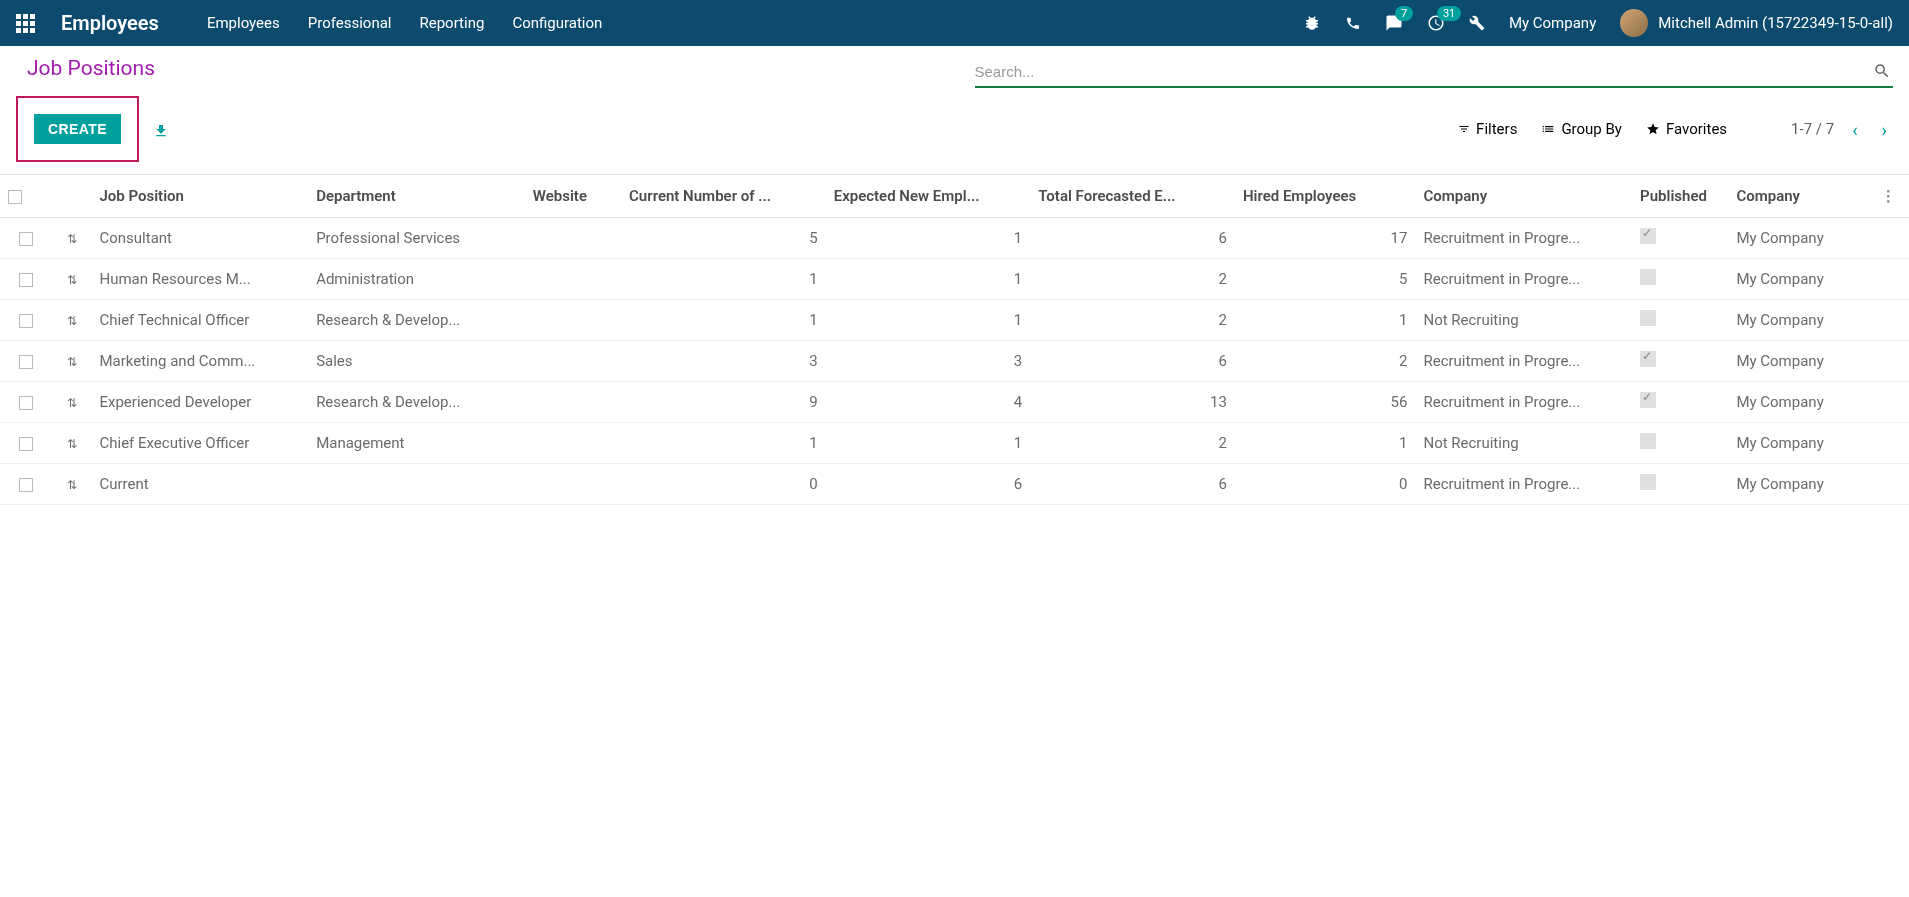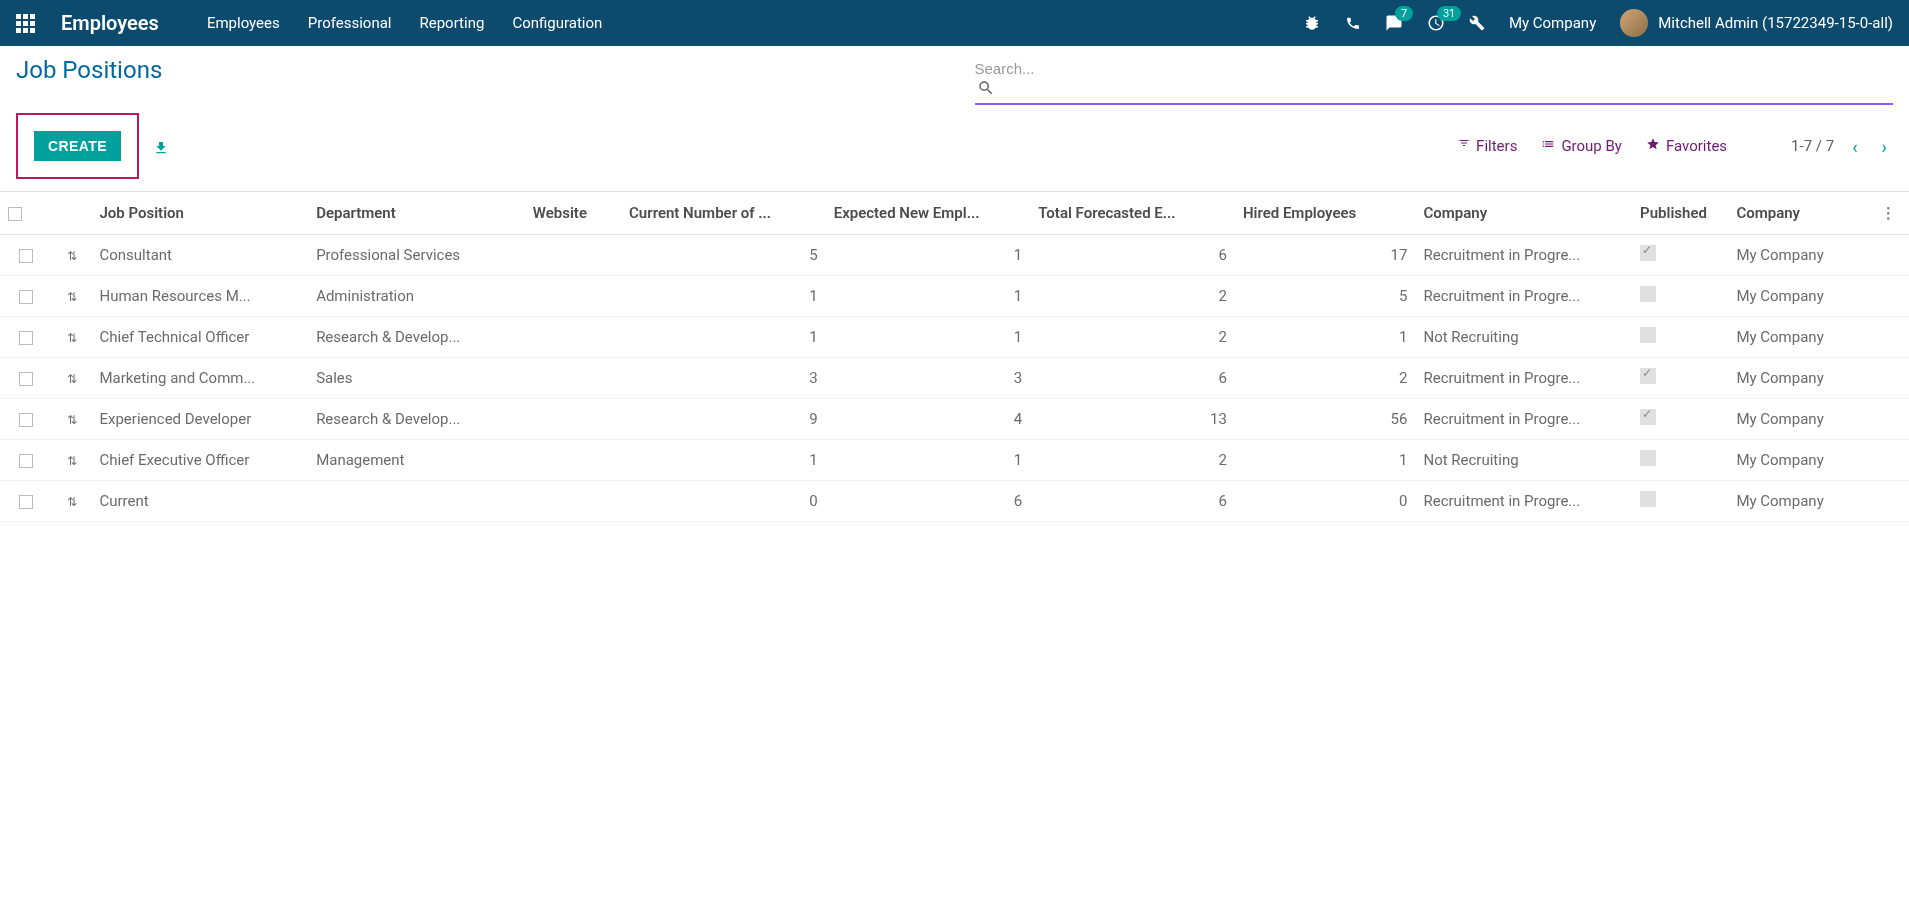--- a/index.html
+++ b/index.html
@@ -17,32 +17,32 @@
 .nav-icon { color: #fff; cursor: pointer; position: relative; display: flex; align-items: center; }
 .badge { background: #00a09d; color: #fff; border-radius: 10px; font-size: 11px; padding: 1px 6px; position: absolute; top: -8px; left: 10px; }
 .avatar { width: 28px; height: 28px; border-radius: 50%; background: linear-gradient(135deg, #d4a574, #8b6f47); display: inline-block; }
 .user-area { display: flex; align-items: center; gap: 10px; cursor: pointer; }
 
 
 .control-panel { padding: 10px 16px 0; border-bottom: 1px solid #dee2e6; }
 .cp-row { display: flex; align-items: flex-start; gap: 20px; }
 .cp-left { flex: 0 0 50%; }
 .cp-right { flex: 1; }
-.breadcrumb { font-size: 24px; color: #0369a1; margin-bottom: 8px; }
-.search-wrap { border-bottom: 2px solid #8b5cf6; display: flex; padding: 4px 0; flex-direction: column; }
+.breadcrumb { font-size: 21px; color: #a21caf; margin-bottom: 8px; margin-left: 11px; }
+.search-wrap { border-bottom: 2px solid #15803d; display: flex; align-items: center; padding: 4px 0; }
 .search-input { border: none; outline: none; flex: 1; font-size: 15px; color: #666; background: transparent; }
 .search-input::placeholder { color: #999; }
 .search-icon-btn { color: #666; cursor: pointer; padding: 2px; }
 
 .cp-row2 { display: flex; align-items: center; padding: 8px 0 12px; }
 .btn-create { background: #00a09d; color: #fff; border: none; padding: 7px 14px; font-size: 14px; font-weight: 600; cursor: pointer; letter-spacing: 0.4px; }
 .create-highlight { border: 2px solid #be185d; padding: 16px; display: inline-block; }
 .btn-export { color: #00a09d; cursor: pointer; margin-left: 14px; font-size: 16px; }
 .filter-area { margin-left: auto; display: flex; align-items: center; gap: 24px; }
-.filter-btn { display: flex; gap: 6px; color: #701a75; cursor: pointer; font-size: 15px; }
+.filter-btn { display: flex; align-items: center; gap: 6px; color: #000000; cursor: pointer; font-size: 15px; }
 .pager-area { display: flex; align-items: center; gap: 12px; margin-left: 40px; }
 .pager-text { color: #5f5e5e; font-size: 15px; }
 .pager-arrow { color: #00a09d; cursor: pointer; font-size: 18px; padding: 2px 6px; }
 
 
 .list-table { width: 100%; border-collapse: collapse; table-layout: fixed; }
 .list-table th { text-align: left; font-weight: 600; color: #4c4c4c; padding: 12px 8px; border-bottom: 1px solid #dee2e6; font-size: 15px; white-space: nowrap; overflow: hidden; text-overflow: ellipsis; }
 .list-table td { padding: 10px 8px; border-bottom: 1px solid #f0f0f0; color: #6b6b6b; font-size: 15px; white-space: nowrap; overflow: hidden; text-overflow: ellipsis; }
 .col-check { width: 44px; text-align: center; }
 .col-handle { width: 32px; text-align: center; color: #ccc; cursor: grab; }

